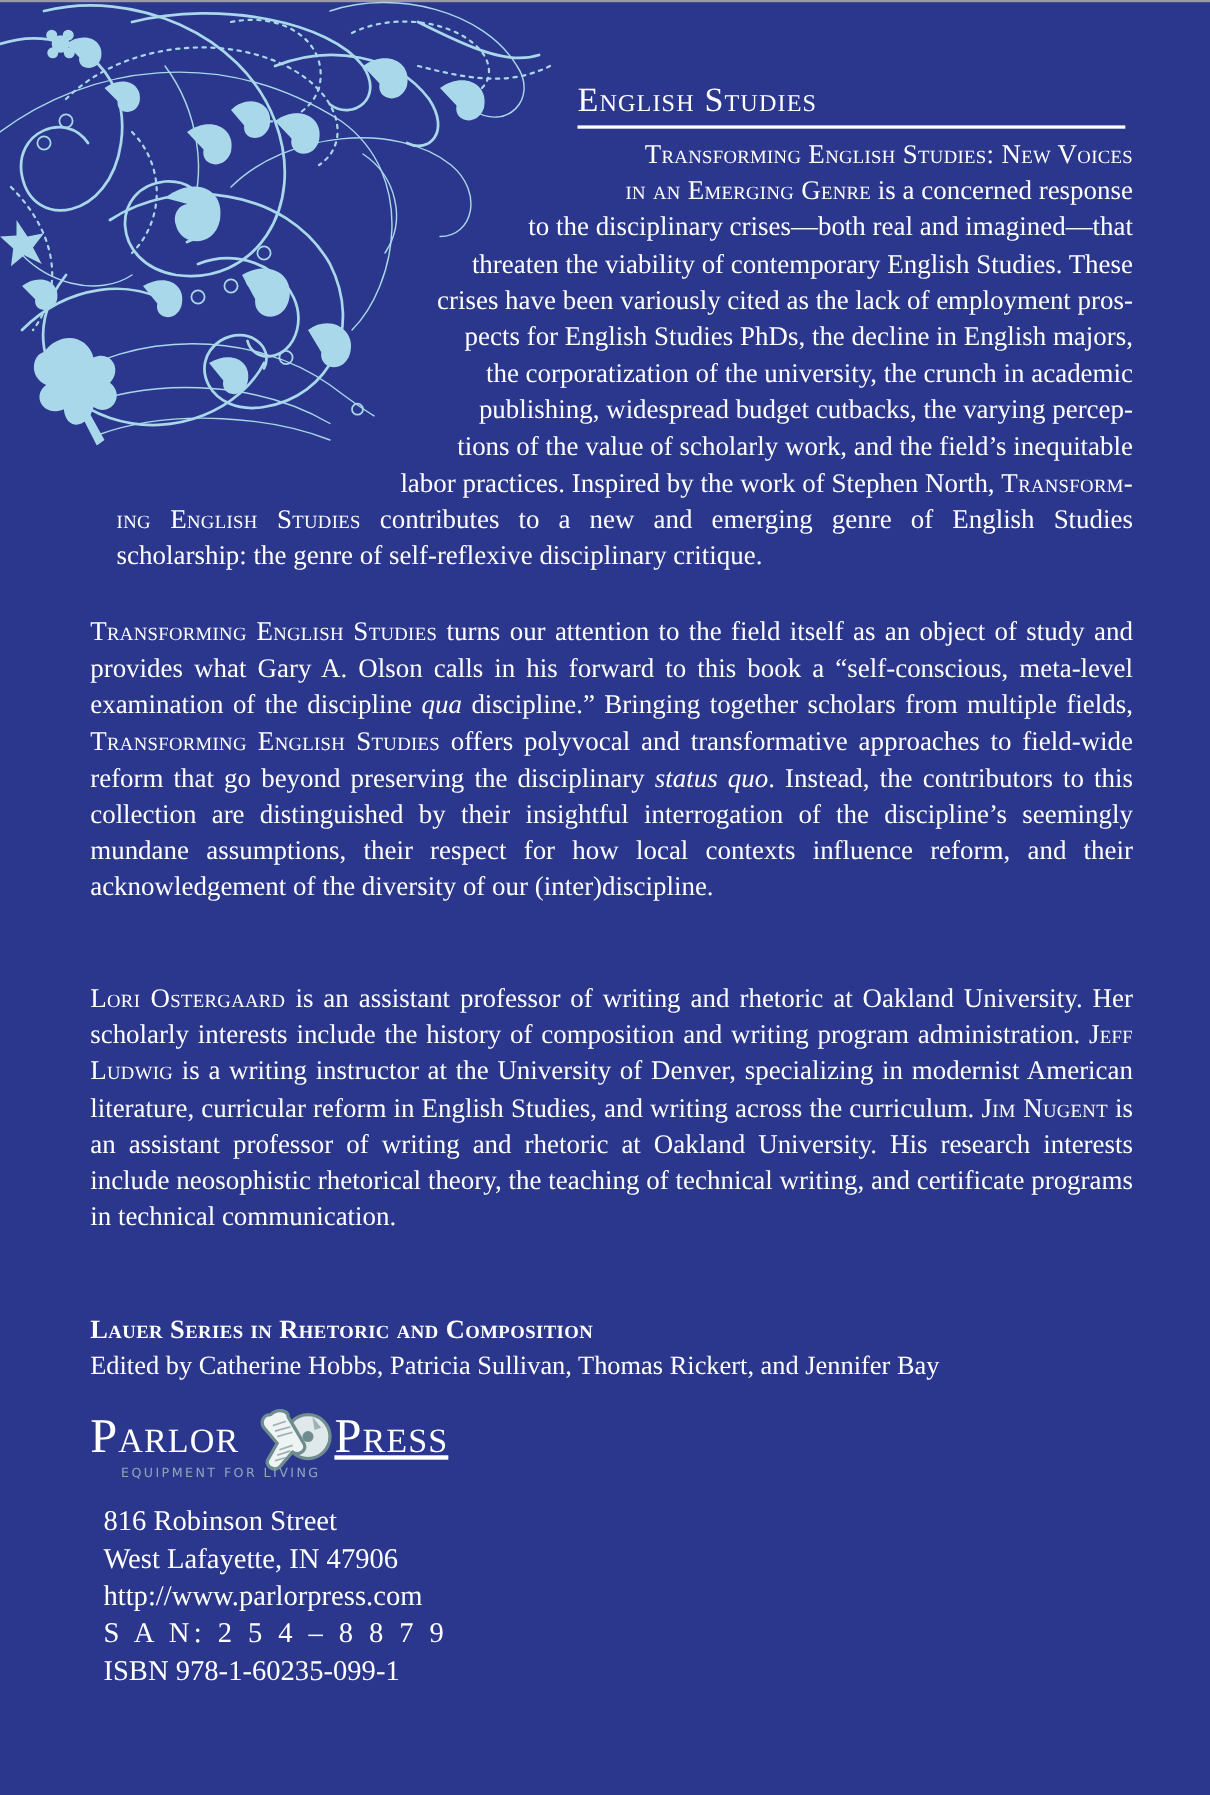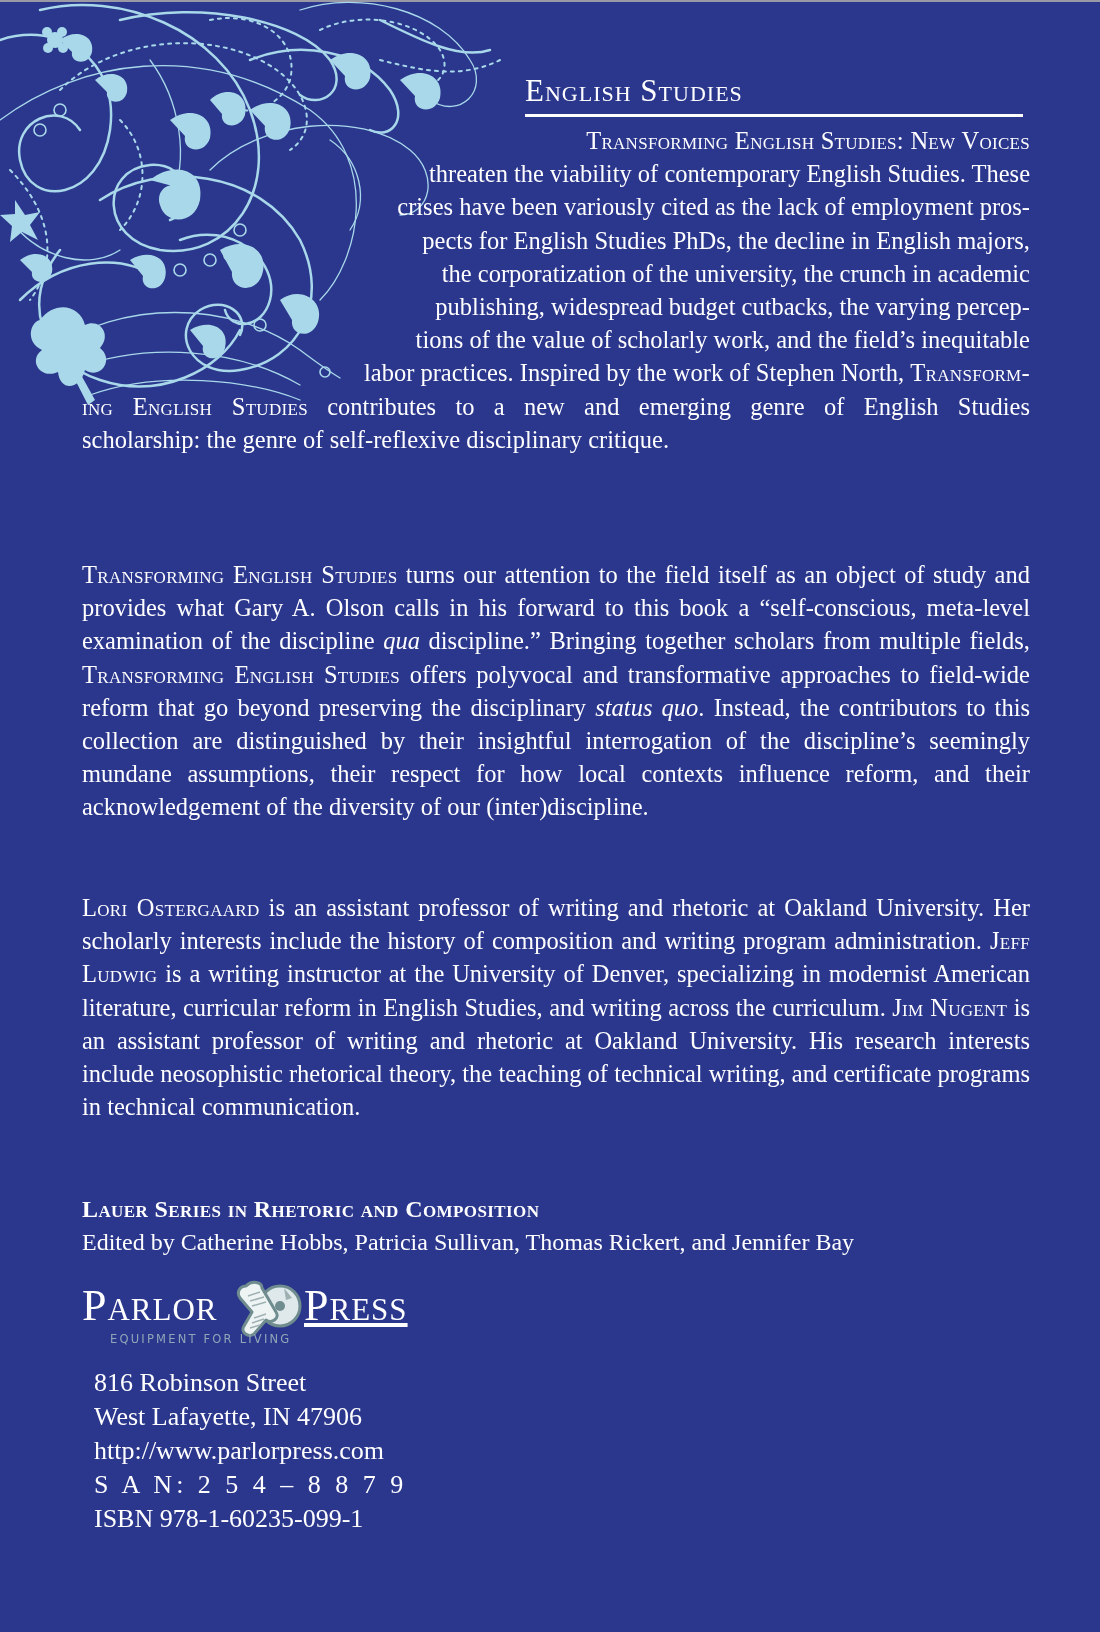--- a/index.html
+++ b/index.html
@@ -51,20 +51,21 @@
       line-height: 33.2px;
       text-align: justify;
     }
     .p1 {
       top: 124px;
     }
     .p1 .line {
       display: block;
       text-align: right;
       white-space: nowrap;
+      margin-left: 24px;
     }
     .p1 .line.just {
       text-align: justify;
       text-align-last: justify;
     }
     .p1 .line.left {
       text-align: left;
     }
     .p2 { top: 558px; }
     .p3 { top: 891px; }
@@ -198,20 +199,22 @@
     <circle cx="325" cy="372" r="5"></circle>
     <circle cx="40" cy="130" r="6"></circle>
     <circle cx="60" cy="110" r="6"></circle>
   </g>
 </svg>
 
 <div class="section-title">English Studies</div>
 
 <div class="body-text p1">
   <span class="line"><span class="sc">Transforming English Studies: New Voices</span></span>
+  <span class="line"><span class="sc">in an Emerging Genre</span><span> is a concerned response</span></span>
+  <span class="line">to the disciplinary crises—both real and imagined—that</span>
   <span class="line">threaten the viability of contemporary English Studies. These</span>
   <span class="line">crises have been variously cited as the lack of employment pros-</span>
   <span class="line">pects for English Studies PhDs, the decline in English majors,</span>
   <span class="line">the corporatization of the university, the crunch in academic</span>
   <span class="line">publishing, widespread budget cutbacks, the varying percep-</span>
   <span class="line">tions of the value of scholarly work, and the field’s inequitable</span>
   <span class="line"><span>labor practices.  Inspired by the work of Stephen North, </span><span class="sc">Transform-</span></span>
   <span class="line just"><span class="sc">ing English Studies</span><span> contributes to a new and emerging genre of English Studies</span></span>
   <span class="line left">scholarship: the genre of self-reflexive disciplinary critique.</span>
 </div>

